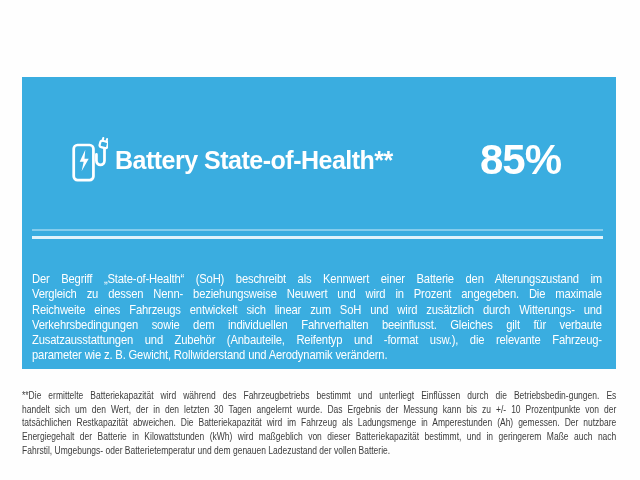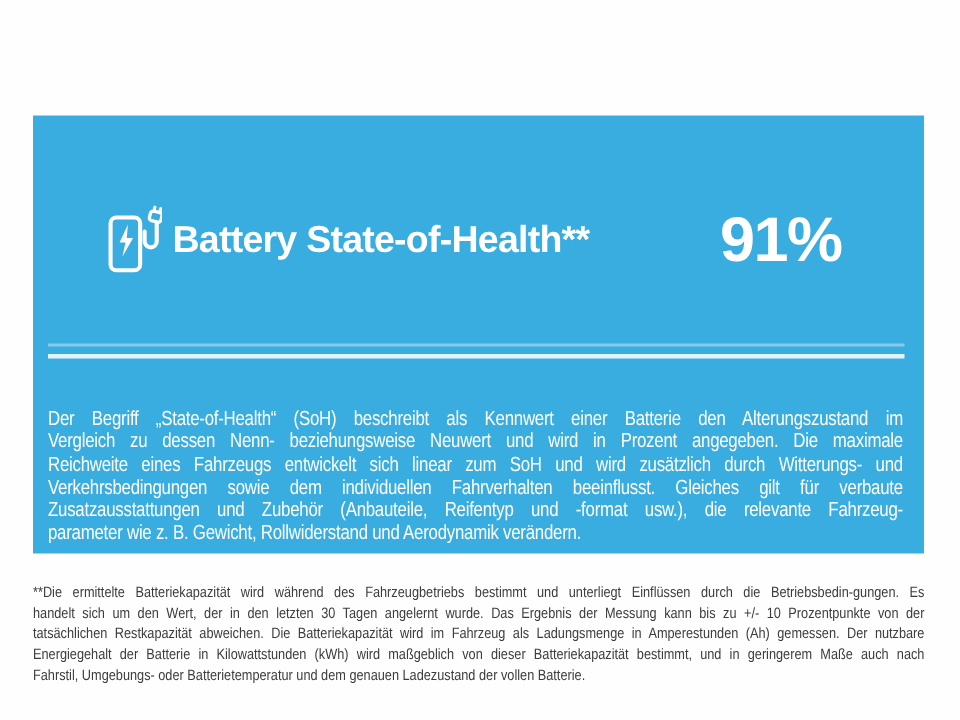--- a/index.html
+++ b/index.html
@@ -58,21 +58,21 @@
           <rect x="2" y="8.5" width="23" height="41" rx="4.5" stroke="#ffffff" stroke-width="3.2"></rect>
           <path d="M15.5 14 L9 28 h4.6 L11.2 39 L19.5 24.5 h-4.9 Z" fill="#ffffff"></path>
           <path d="M28.5 19.5 V27 a4.7 4.7 0 0 0 9.4 0 V12.5" stroke="#ffffff" stroke-width="3.2" stroke-linecap="round"></path>
           <g transform="rotate(14 37 7.5)">
             <rect x="32.6" y="4" width="9.2" height="7.6" rx="2.2" stroke="#ffffff" stroke-width="2.6"></rect>
             <path d="M34.8 0.8 v3.2 M39.4 0.8 v3.2" stroke="#ffffff" stroke-width="2.4" stroke-linecap="round"></path>
           </g>
         </svg>
       </span>
       <h1 class="title">Battery State-of-Health**</h1>
-      <div class="value">91%</div>
+      <div class="value">85%</div>
     </div>
 
     <div class="divider">
       <div class="line-faint"></div>
       <div class="line-bright"></div>
     </div>
 
     <div class="card-body">
       <div class="bline">Der Begriff „State-of-Health“ (SoH) beschreibt als Kennwert einer Batterie den Alterungszustand im</div>
       <div class="bline">Vergleich zu dessen Nenn- beziehungsweise Neuwert und wird in Prozent angegeben. Die maximale</div>

